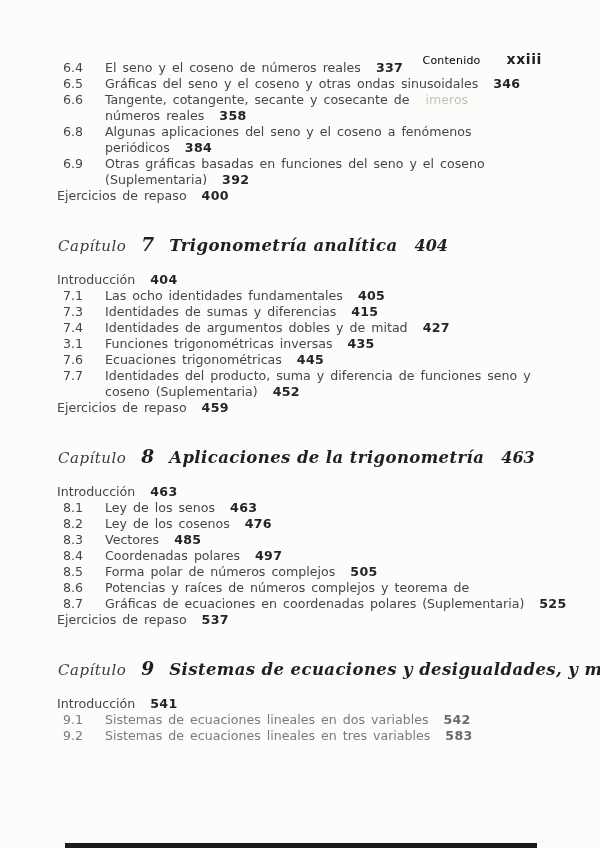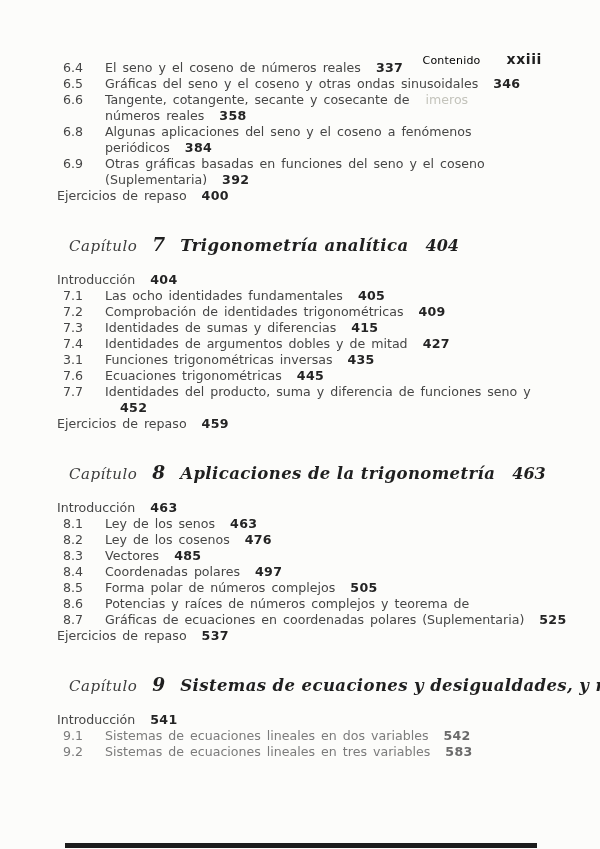--- a/index.html
+++ b/index.html
@@ -26,21 +26,21 @@
   }
   .row .num{flex:none;width:42px;margin-left:6px;}
   .row.cont{padding-left:48px;}
   .row .page{font-weight:bold;color:#242424;margin-left:15px;letter-spacing:0.3px;}
   .row .faint{color:#c3c3bb;margin-left:16px;}
   .row.light{color:#7b7b7b;}
   .row.light .page{color:#6a6a6a;}
   .chapter-heading{
     font-family:"DejaVu Serif","Liberation Serif",serif;
     font-style:italic;
-    margin:30px 0 17px 12px;
+    margin:30px 0 17px 1px;
     white-space:nowrap;
   }
   .ch-label{font-size:15px;color:#3d3d3d;letter-spacing:0.5px;}
   .ch-num{font-size:18.5px;font-weight:bold;color:#1f1f1f;margin-left:15px;}
   .ch-title{font-size:16.5px;font-weight:bold;color:#1f1f1f;margin-left:15px;letter-spacing:0.4px;}
   .ch-page{font-size:16px;font-weight:bold;color:#1f1f1f;margin-left:17px;}
   .bottom-rule{
     position:absolute;left:65px;top:843px;
     width:472px;height:5px;
     background:#1c1c1c;
@@ -98,25 +98,20 @@
     <div class="row">
       <span class="txt">Introducción</span>
       <span class="page">404</span>
     </div>
     <div class="row">
       <span class="num">7.1</span>
       <span class="txt">Las ocho identidades fundamentales</span>
       <span class="page">405</span>
     </div>
     <div class="row">
-      <span class="num">7.2</span>
-      <span class="txt">Comprobación de identidades trigonométricas</span>
-      <span class="page">409</span>
-    </div>
-    <div class="row">
       <span class="num">7.3</span>
       <span class="txt">Identidades de sumas y diferencias</span>
       <span class="page">415</span>
     </div>
     <div class="row">
       <span class="num">7.4</span>
       <span class="txt">Identidades de argumentos dobles y de mitad</span>
       <span class="page">427</span>
     </div>
     <div class="row">
@@ -127,20 +122,21 @@
     <div class="row">
       <span class="num">7.6</span>
       <span class="txt">Ecuaciones trigonométricas</span>
       <span class="page">445</span>
     </div>
     <div class="row">
       <span class="num">7.7</span>
       <span class="txt">Identidades del producto, suma y diferencia de funciones seno y</span>
     </div>
     <div class="row cont">
+      <span class="txt">coseno (Suplementaria)</span>
       <span class="page">452</span>
     </div>
     <div class="row">
       <span class="txt">Ejercicios de repaso</span>
       <span class="page">459</span>
     </div>
     <div class="chapter-heading"><span class="ch-label">Capítulo</span><span class="ch-num">8</span><span class="ch-title">Aplicaciones de la trigonometría</span><span class="ch-page">463</span></div>
     <div class="row">
       <span class="txt">Introducción</span>
       <span class="page">463</span>

